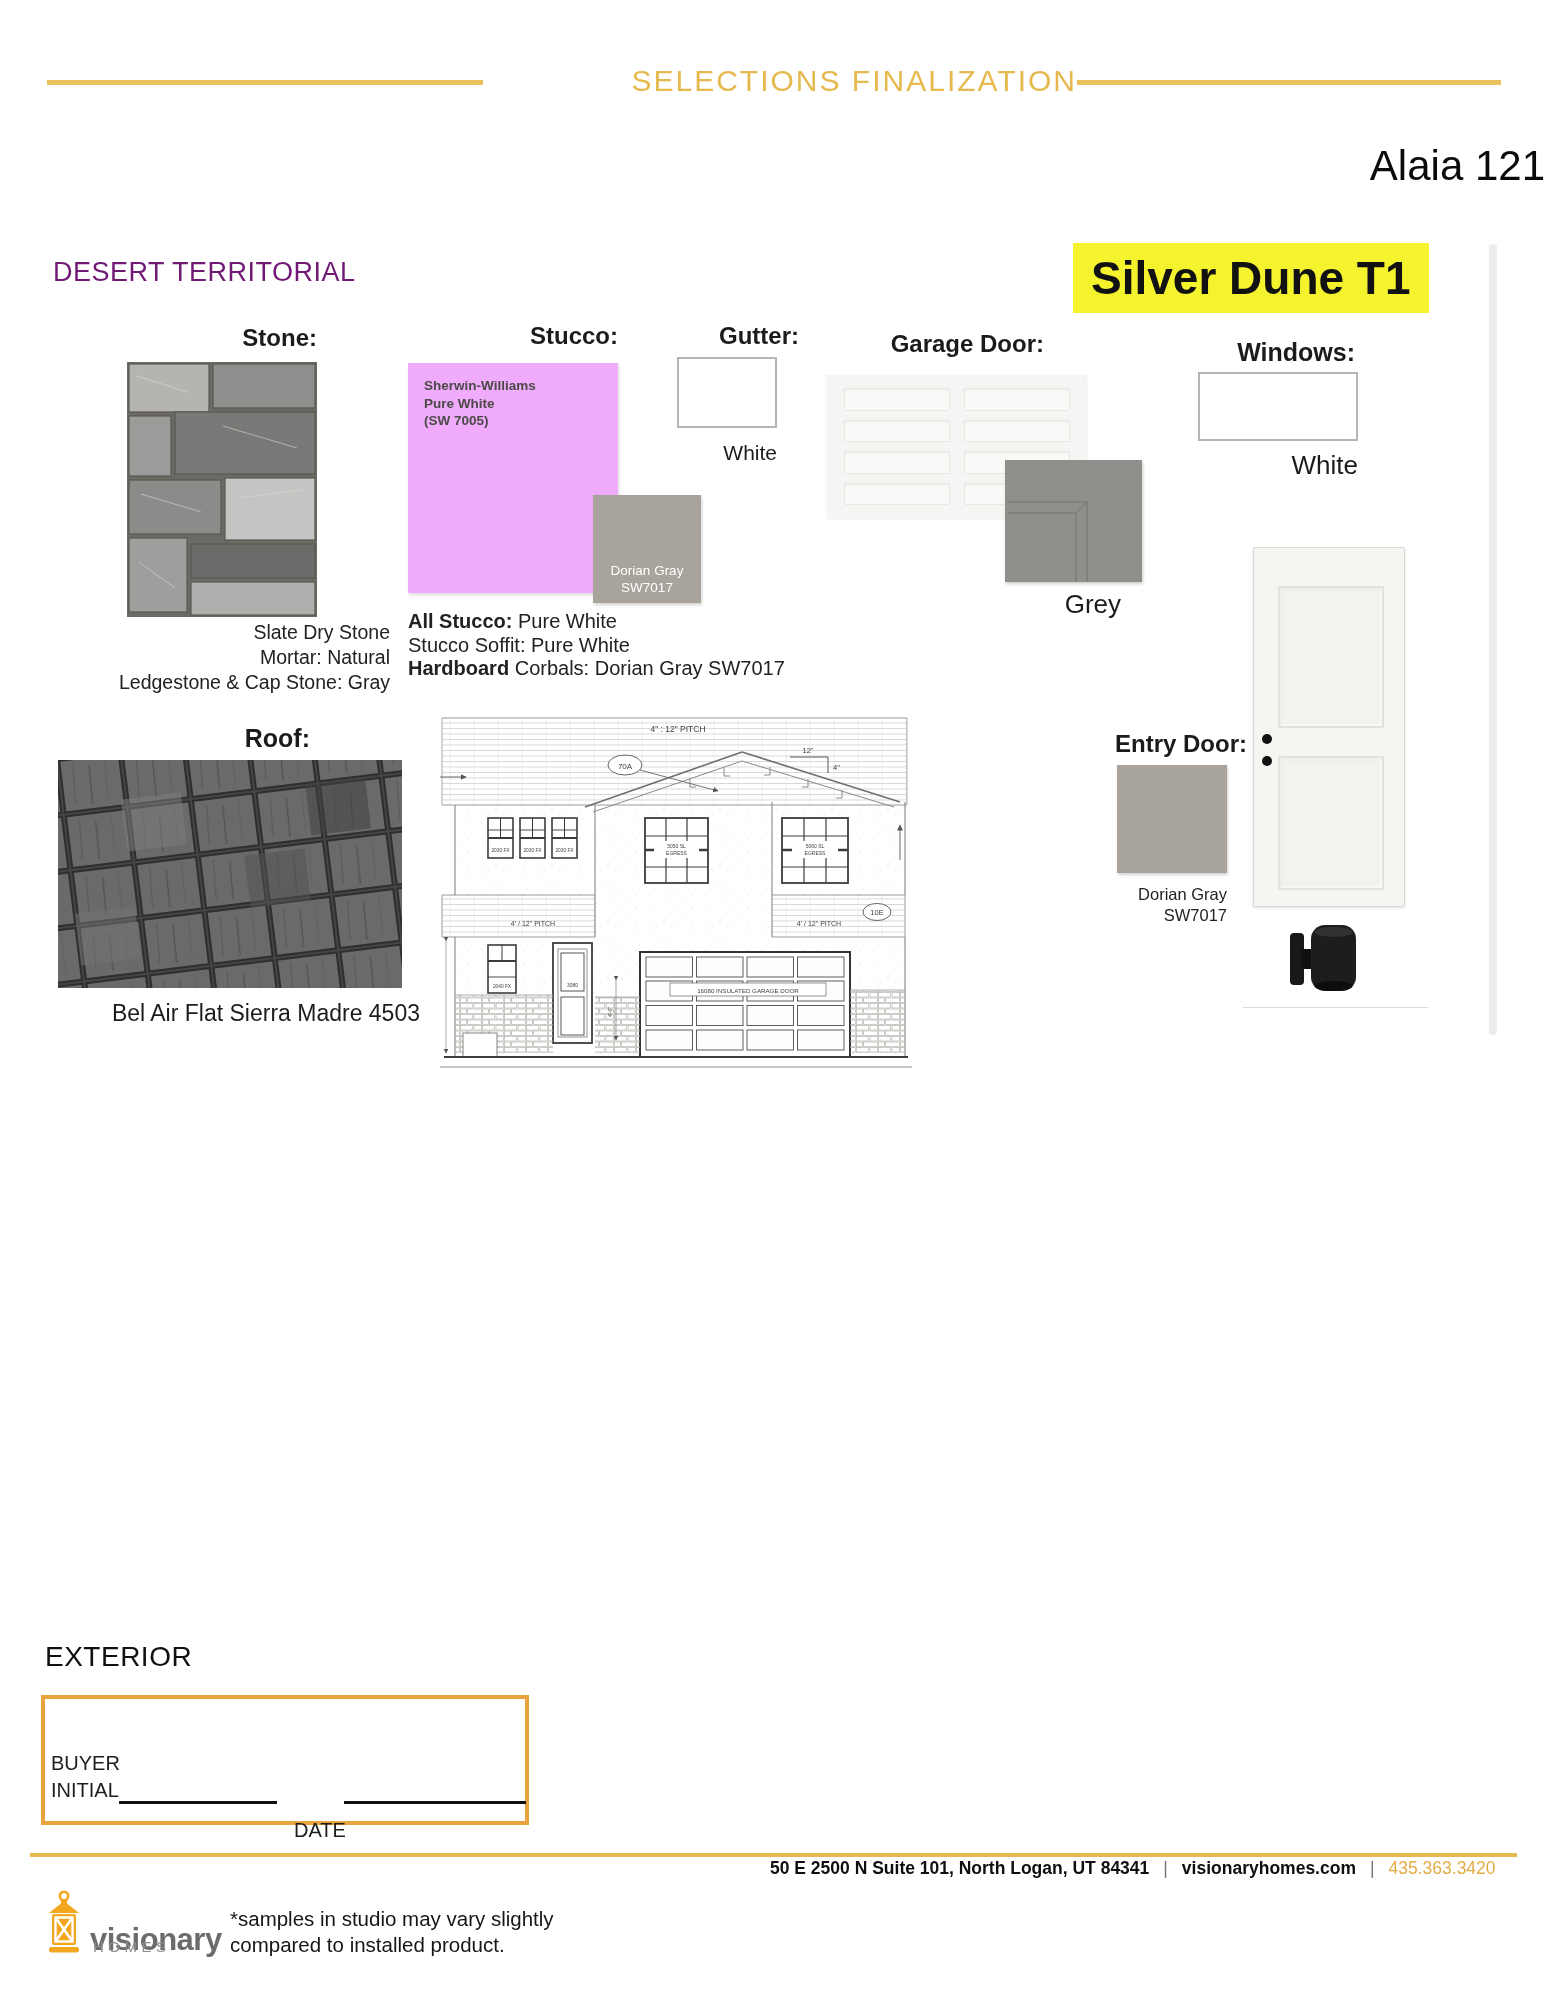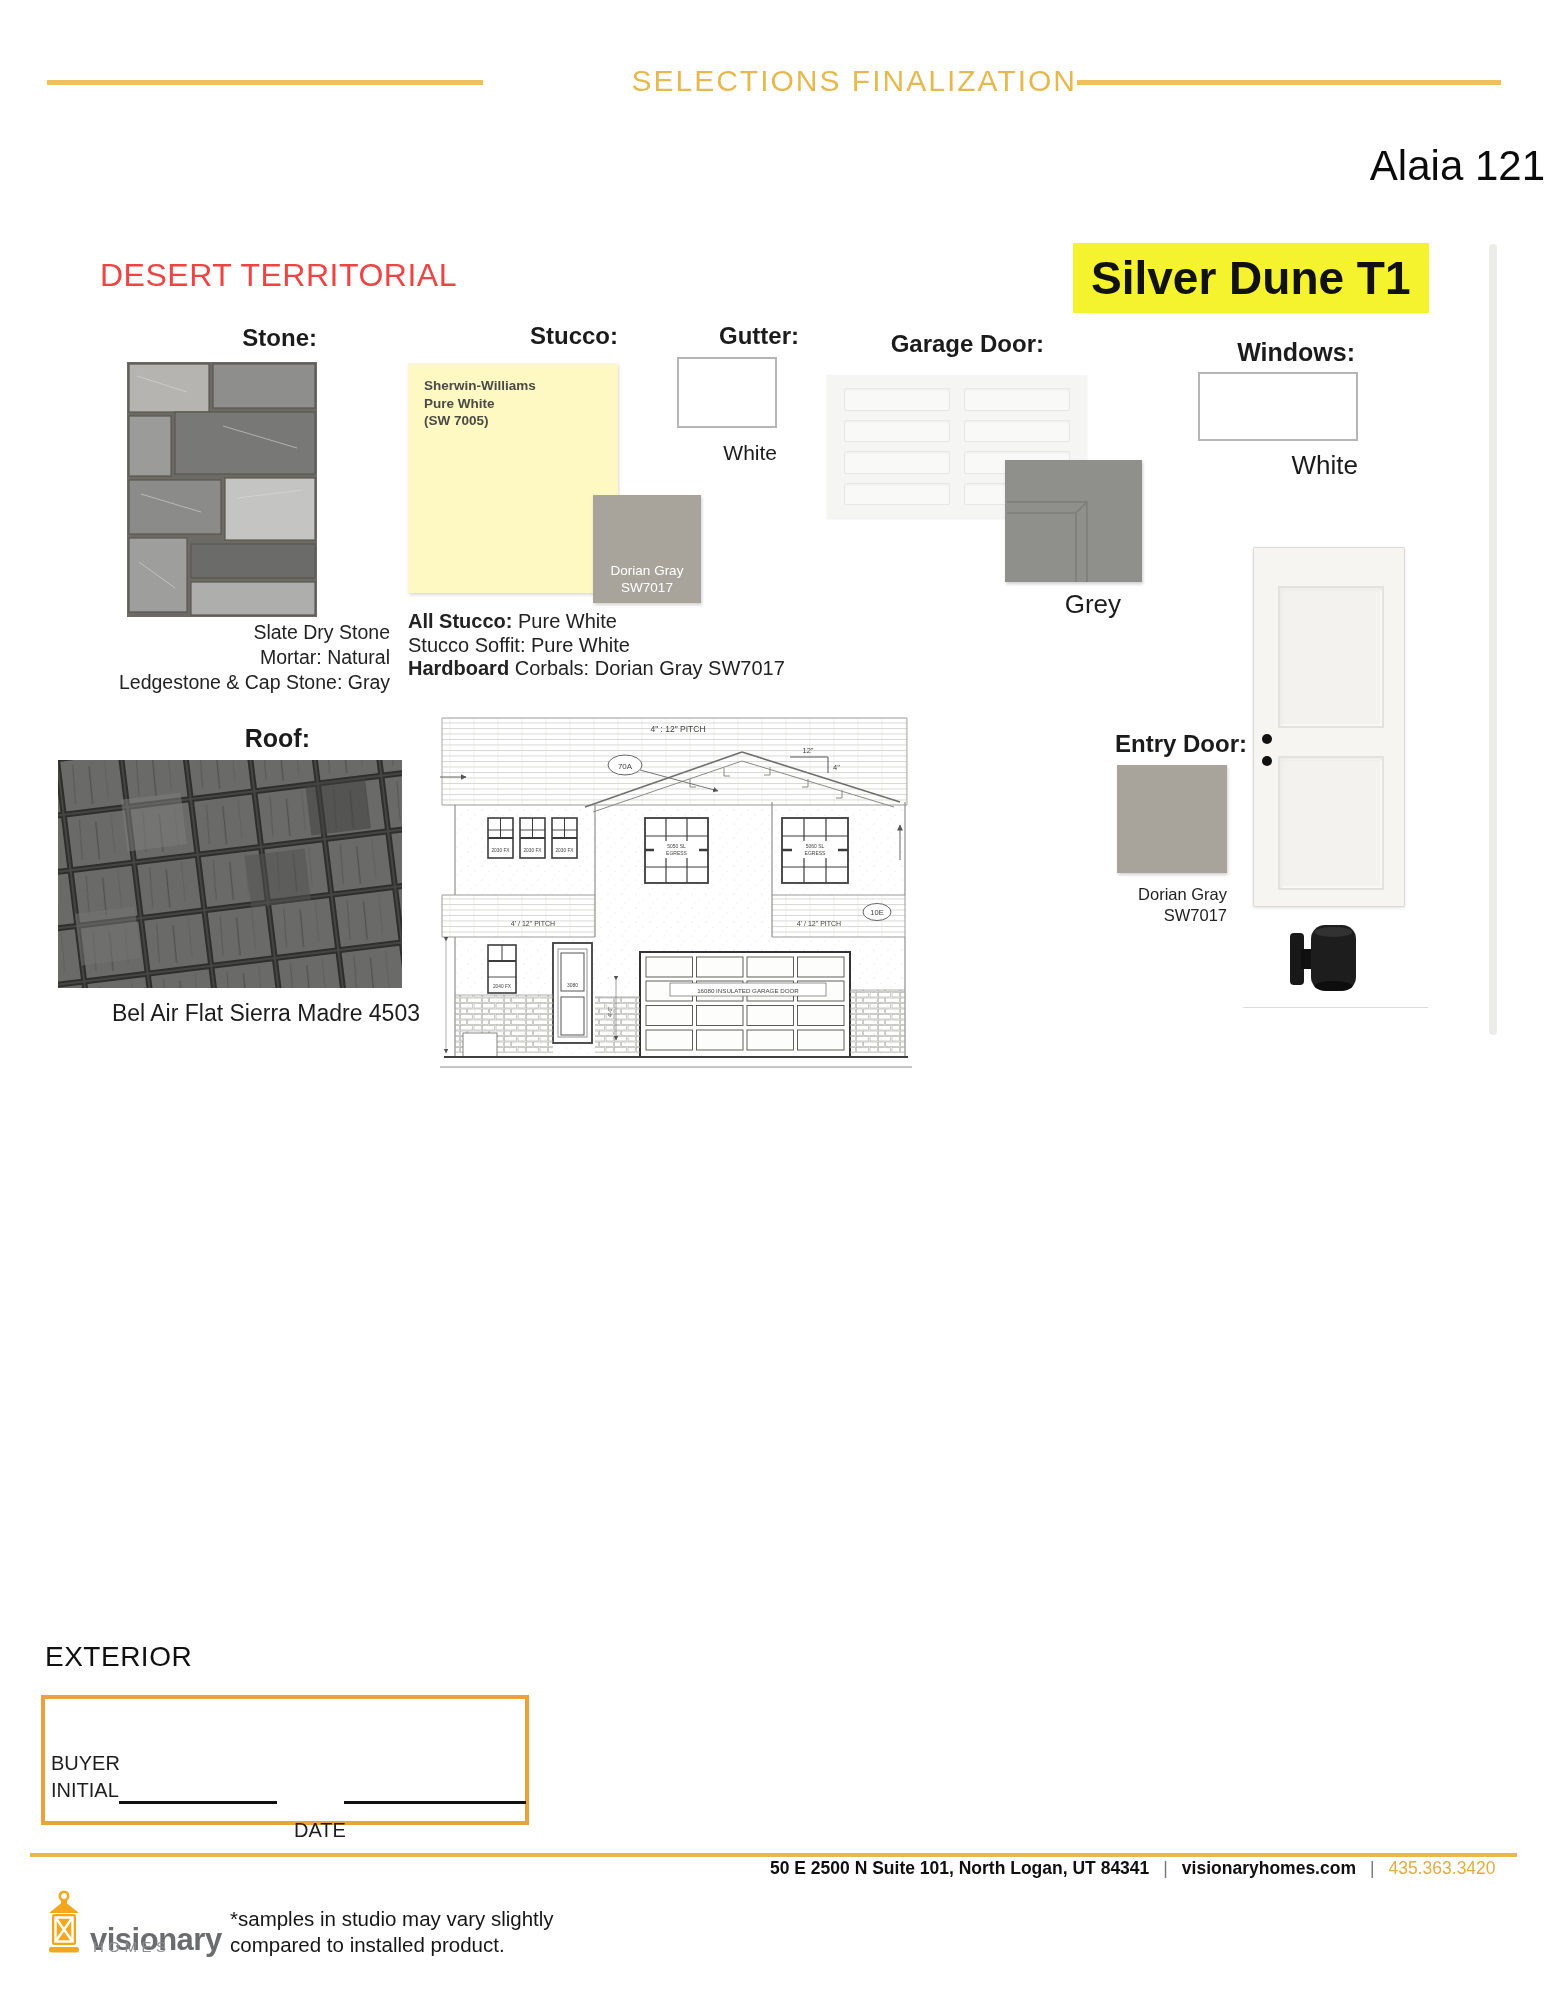--- a/index.html
+++ b/index.html
@@ -3,27 +3,27 @@
 <meta charset="utf-8">
 <style>
   html,body{margin:0;padding:0;background:#ffffff;}
   #page{position:relative;width:1545px;height:2000px;background:#ffffff;overflow:hidden;
         font-family:"Liberation Sans",sans-serif;color:#111;}
   .abs{position:absolute;}
   .ctr{text-align:right;}
   .gold-rule{height:5px;background:#EAC25C;}
   .hdr-title{font-size:30px;font-weight:500;letter-spacing:2px;color:#E6B94F;white-space:nowrap;}
   .plan-title{font-size:42px;font-weight:500;color:#0b0b0b;}
-  .style-name{font-size:32px;font-weight:500;letter-spacing:.5px;color:#ef4444;margin-left:47px;}
+  .style-name{font-size:27px;font-weight:500;letter-spacing:.5px;color:#701a75;}
   .colorway{font-size:46px;font-weight:600;color:#111;background:#F5F22E;padding:8px 18px;white-space:nowrap;}
   .sec-h{font-size:24px;font-weight:bold;color:#1b1b1b;}
   .cap{font-size:19.5px;line-height:25px;color:#222;}
   .cap-lg{font-size:23px;color:#1c1c1c;}
   .val{color:#1c1c1c;}
-  .swatch-main{background:#fef9c3;box-shadow:1px 2px 3px rgba(0,0,0,.15);}
+  .swatch-main{background:#f0abfc;box-shadow:1px 2px 3px rgba(0,0,0,.15);}
   .swatch-main .lbl{padding:14px 10px 0 16px;font-size:13.5px;font-weight:bold;line-height:17.5px;color:#4b4a47;}
   .swatch-dorian{background:#A9A49B;box-shadow:1px 2px 3px rgba(0,0,0,.18);}
   .swatch-dorian .lbl{position:absolute;left:0;right:0;bottom:7px;text-align:center;
      font-size:13.5px;line-height:17px;color:#fff;}
   .notes{font-size:20px;line-height:23.5px;color:#222;}
   .outline-box{background:#fff;border:2px solid #b5b5b3;box-sizing:border-box;}
   .garage-img{background:#f5f5f4;box-shadow:0 1px 2px rgba(0,0,0,.08);display:grid;
      grid-template-columns:1fr 1fr;grid-template-rows:repeat(4,1fr);gap:9px 14px;
      padding:13px 17px;box-sizing:border-box;}
   .garage-panel{background:#f9f9f8;border-radius:2px;

